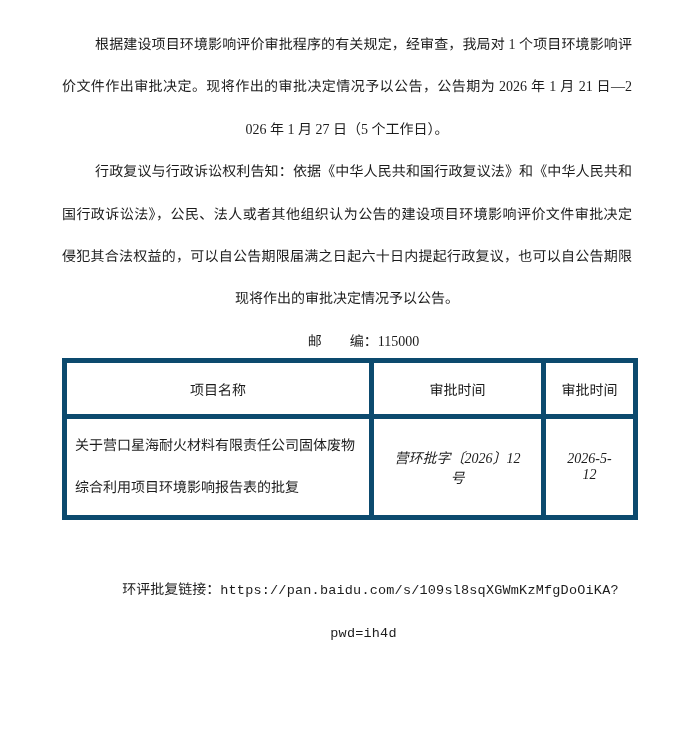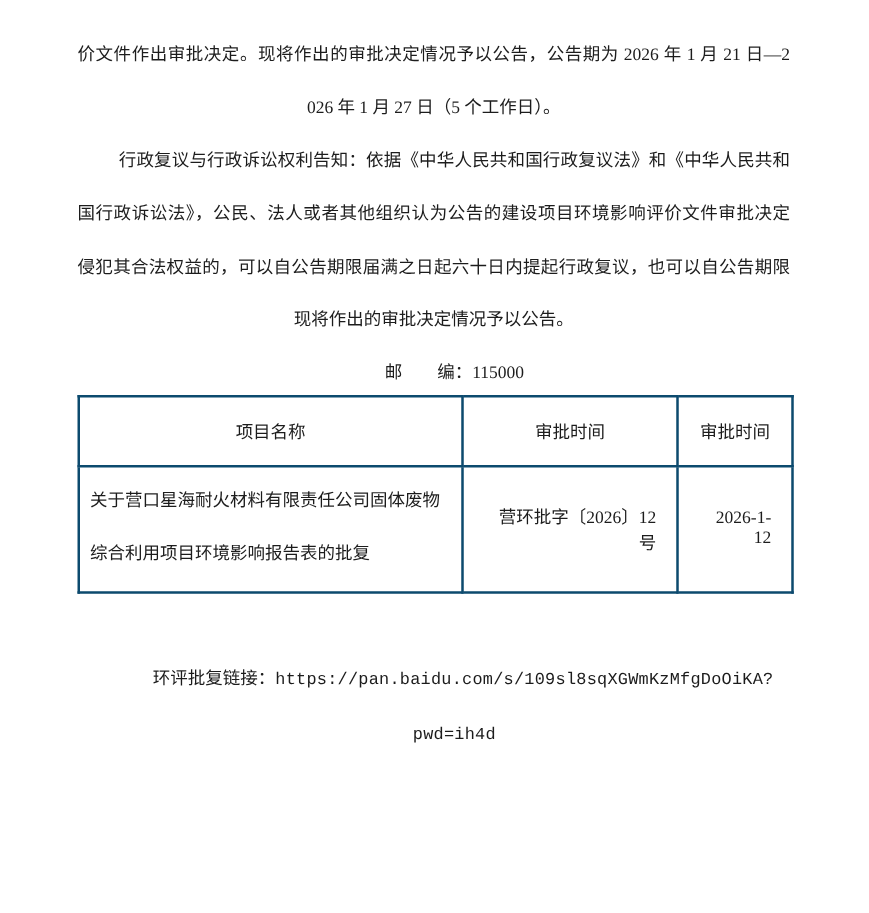--- a/index.html
+++ b/index.html
@@ -38,49 +38,51 @@
   table.approval {
     border-collapse: collapse;
     table-layout: fixed;
     width: 571px;
     margin: -5px 0 6px 0;
     font-size: 14px;
     line-height: normal;
   }
   table.approval th,
   table.approval td {
-    border: 2px solid #0c4a6e;
+    border: 5px solid #0c4a6e;
     font-weight: normal;
     vertical-align: middle;
     margin-top: 28px;
   }
   table.approval col.c1 { width: 307px; }
   table.approval col.c2 { width: 172px; }
   table.approval col.c3 { width: 92px; }
   table.approval thead tr { height: 56px; }
   table.approval tbody tr { height: 101px; }
   table.approval th {
     text-align: center;
   }
   td.cell-project {
     text-align: left;
     padding: 0 6px 0 8px;
     line-height: 42.4px;
   }
   td.cell-docno,
   td.cell-date {
-    text-align: right;
+    text-align: center;
     padding: 0 16px;
+    font-style: italic;
   }
 </style>
 </head>
 <body>
 
 <div class="doc">
 
+  <div class="line indent jf">根据建设项目环境影响评价审批程序的有关规定，经审查，我局对 1 个项目环境影响评</div>
   <div class="line jf">价文件作出审批决定。现将作出的审批决定情况予以公告，公告期为 2026 年 1 月 21 日—2</div>
   <div class="line">026 年 1 月 27 日（5 个工作日）。</div>
 
   <div class="line indent jf">行政复议与行政诉讼权利告知：依据《中华人民共和国行政复议法》和《中华人民共和</div>
   <div class="line jf">国行政诉讼法》，公民、法人或者其他组织认为公告的建设项目环境影响评价文件审批决定</div>
   <div class="line jf">侵犯其合法权益的，可以自公告期限届满之日起六十日内提起行政复议，也可以自公告期限</div>
   <div class="line">现将作出的审批决定情况予以公告。</div>
 
   <div class="line indent">邮　　编：115000</div>
 
@@ -94,21 +96,21 @@
       <tr>
         <th>项目名称</th>
         <th>审批时间</th>
         <th>审批时间</th>
       </tr>
     </thead>
     <tbody>
       <tr>
         <td class="cell-project">关于营口星海耐火材料有限责任公司固体废物综合利用项目环境影响报告表的批复</td>
         <td class="cell-docno">营环批字〔2026〕12 号</td>
-        <td class="cell-date">2026-1-12</td>
+        <td class="cell-date">2026-5-12</td>
       </tr>
     </tbody>
   </table>
 
   <div class="line indent">
     <span>环评批复链接：</span><span class="mono">https://pan.baidu.com/s/109sl8sqXGWmKzMfgDoOiKA?pwd=ih4d</span>
   </div>
 
 </div>
 

